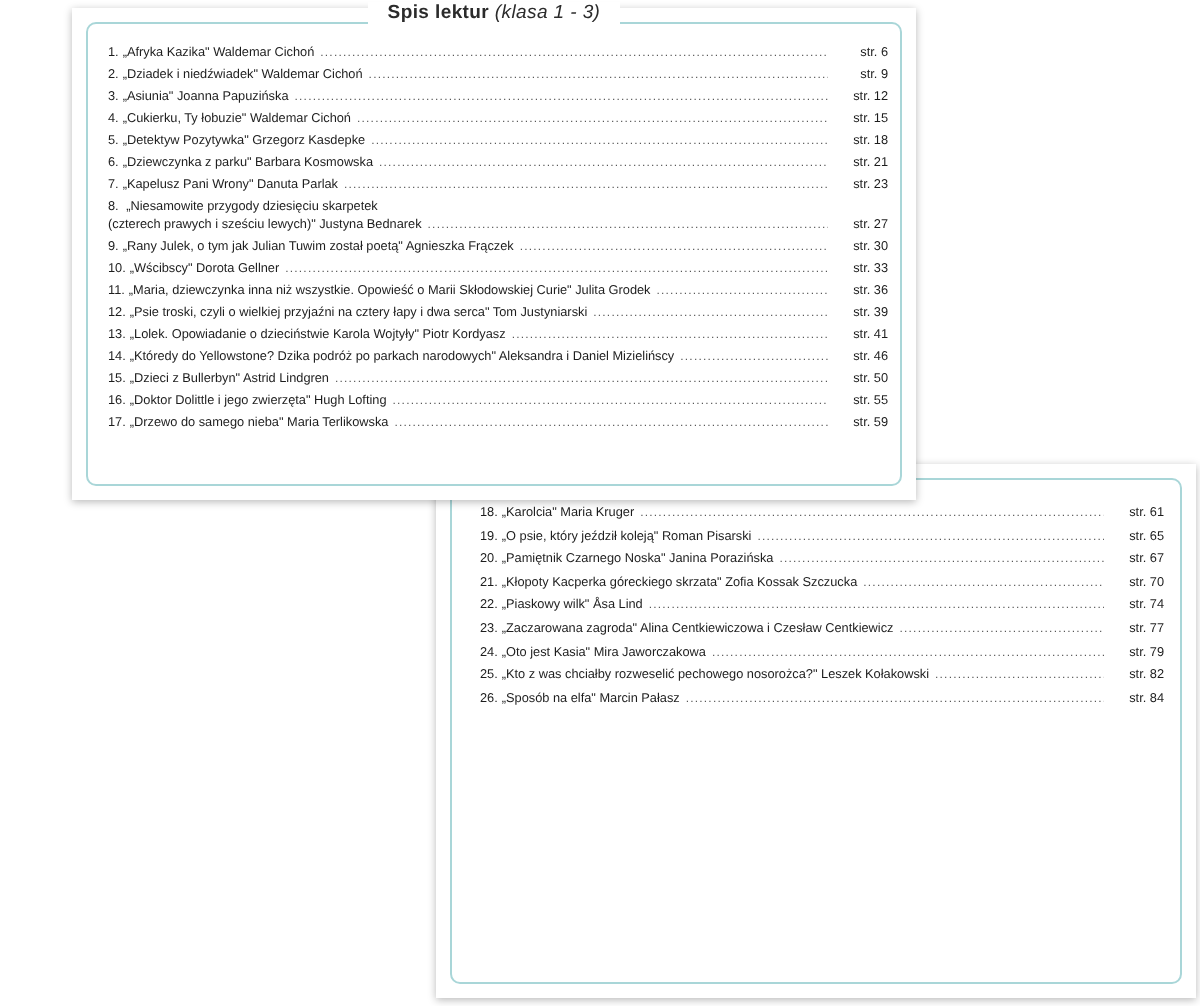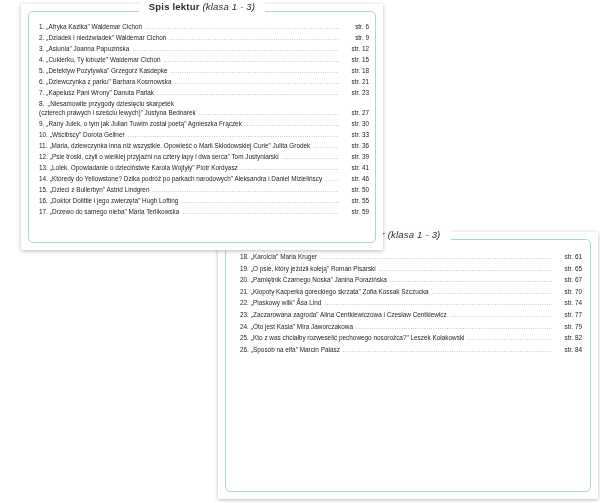--- a/index.html
+++ b/index.html
@@ -23,23 +23,23 @@
 
   
   .page-back {
     left: 218px;
     top: 232px;
     width: 380px;
     height: 267px;
   }
   
   .page-front {
-    left: 21px;
+    left: 36px;
     top: 4px;
-    width: 362px;
+    width: 422px;
     height: 246px;
   }
 
   .frame {
     position: absolute;
     left: 7px;
     top: 7px;
     right: 7px;
     bottom: 7px;
     border: 1.6px solid #a9d6d8;

